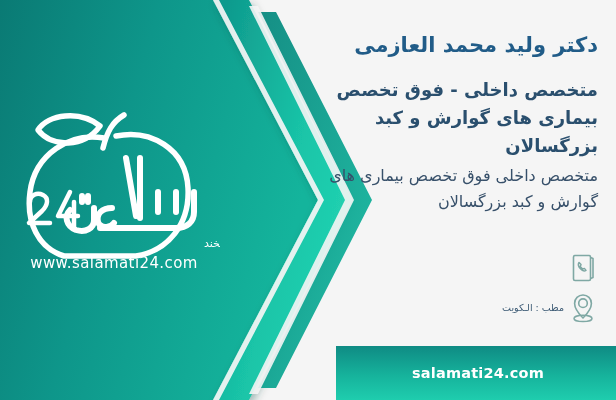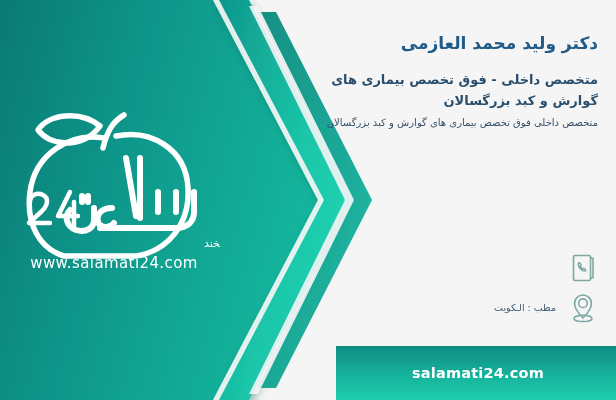--- a/index.html
+++ b/index.html
@@ -35,54 +35,54 @@
   
   #info{
     position:absolute;
     right:18px;top:32px;
     width:300px;
     text-align:right;
     direction:rtl;
   }
   #doc-name{
     color:#215c88;
-    font-size:17px;
+    font-size:21px;
     font-weight:bold;
     line-height:1.32;
     letter-spacing:0px;
     margin:0 0 16px 0;
     white-space:nowrap;
   }
   #spec-main{
     color:#2a4f6e;
-    font-size:13px;
+    font-size:18px;
     font-weight:bold;
     line-height:1.55;
     margin:0 0 4px 0;
   }
   #spec-sub{
     color:#37506a;
-    font-size:10px;
+    font-size:16px;
     font-weight:normal;
     line-height:1.6;
     margin:0;
   }
 
   
   #contact{
     position:absolute;
     right:18px;top:248px;
     width:300px;
     direction:rtl;
   }
   .c-row{
     display:flex;
     align-items:center;
     justify-content:flex-start;
-    gap:12px;
+    gap:4px;
     height:40px;
   }
   .c-ico{
     width:30px;height:34px;
     flex:0 0 30px;
     display:flex;align-items:center;justify-content:center;
   }
   .c-ico svg{display:block;}
   .c-txt{
     color:#3c5a74;

